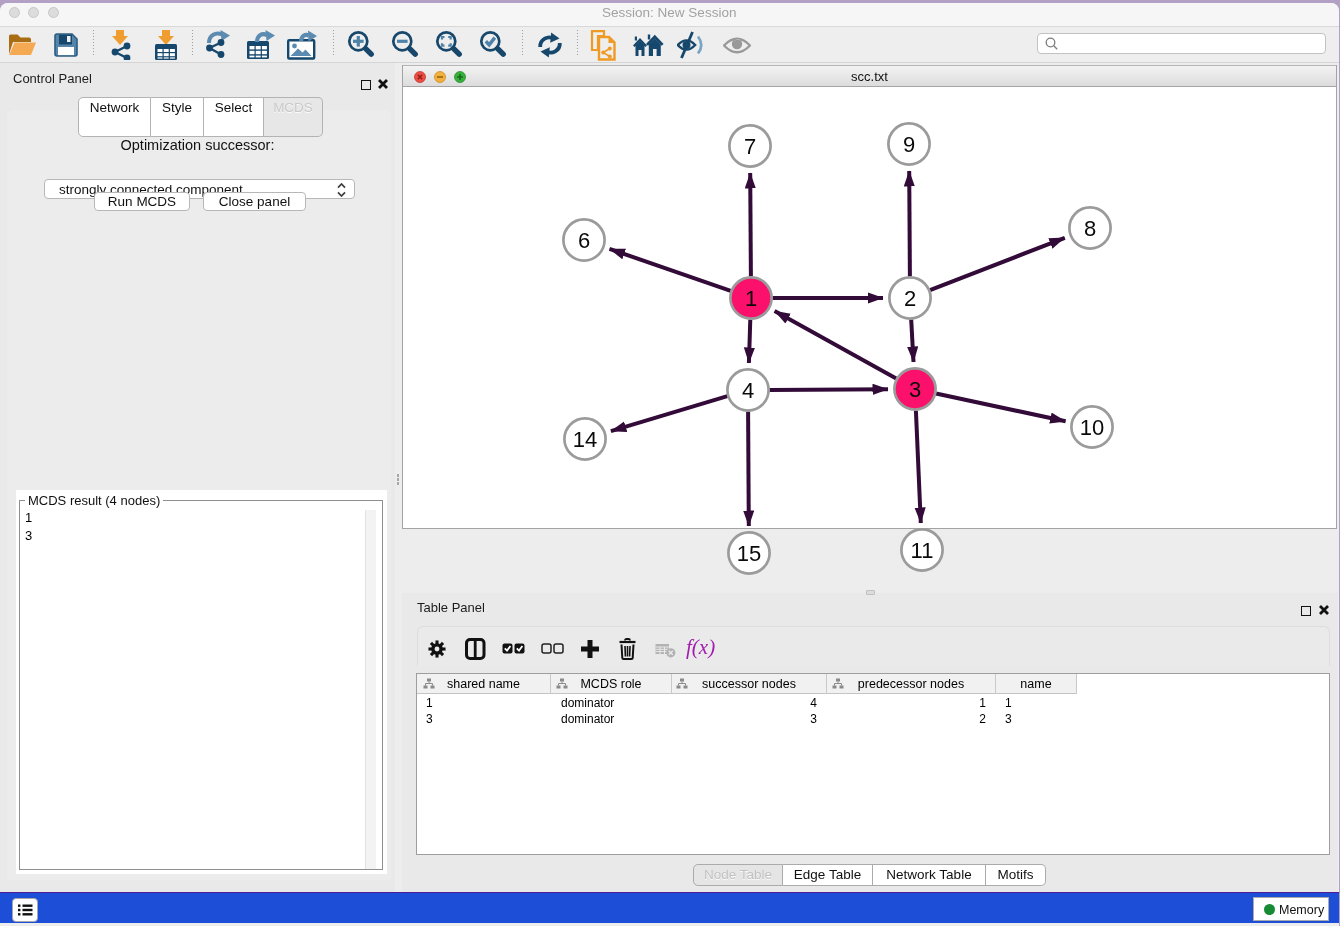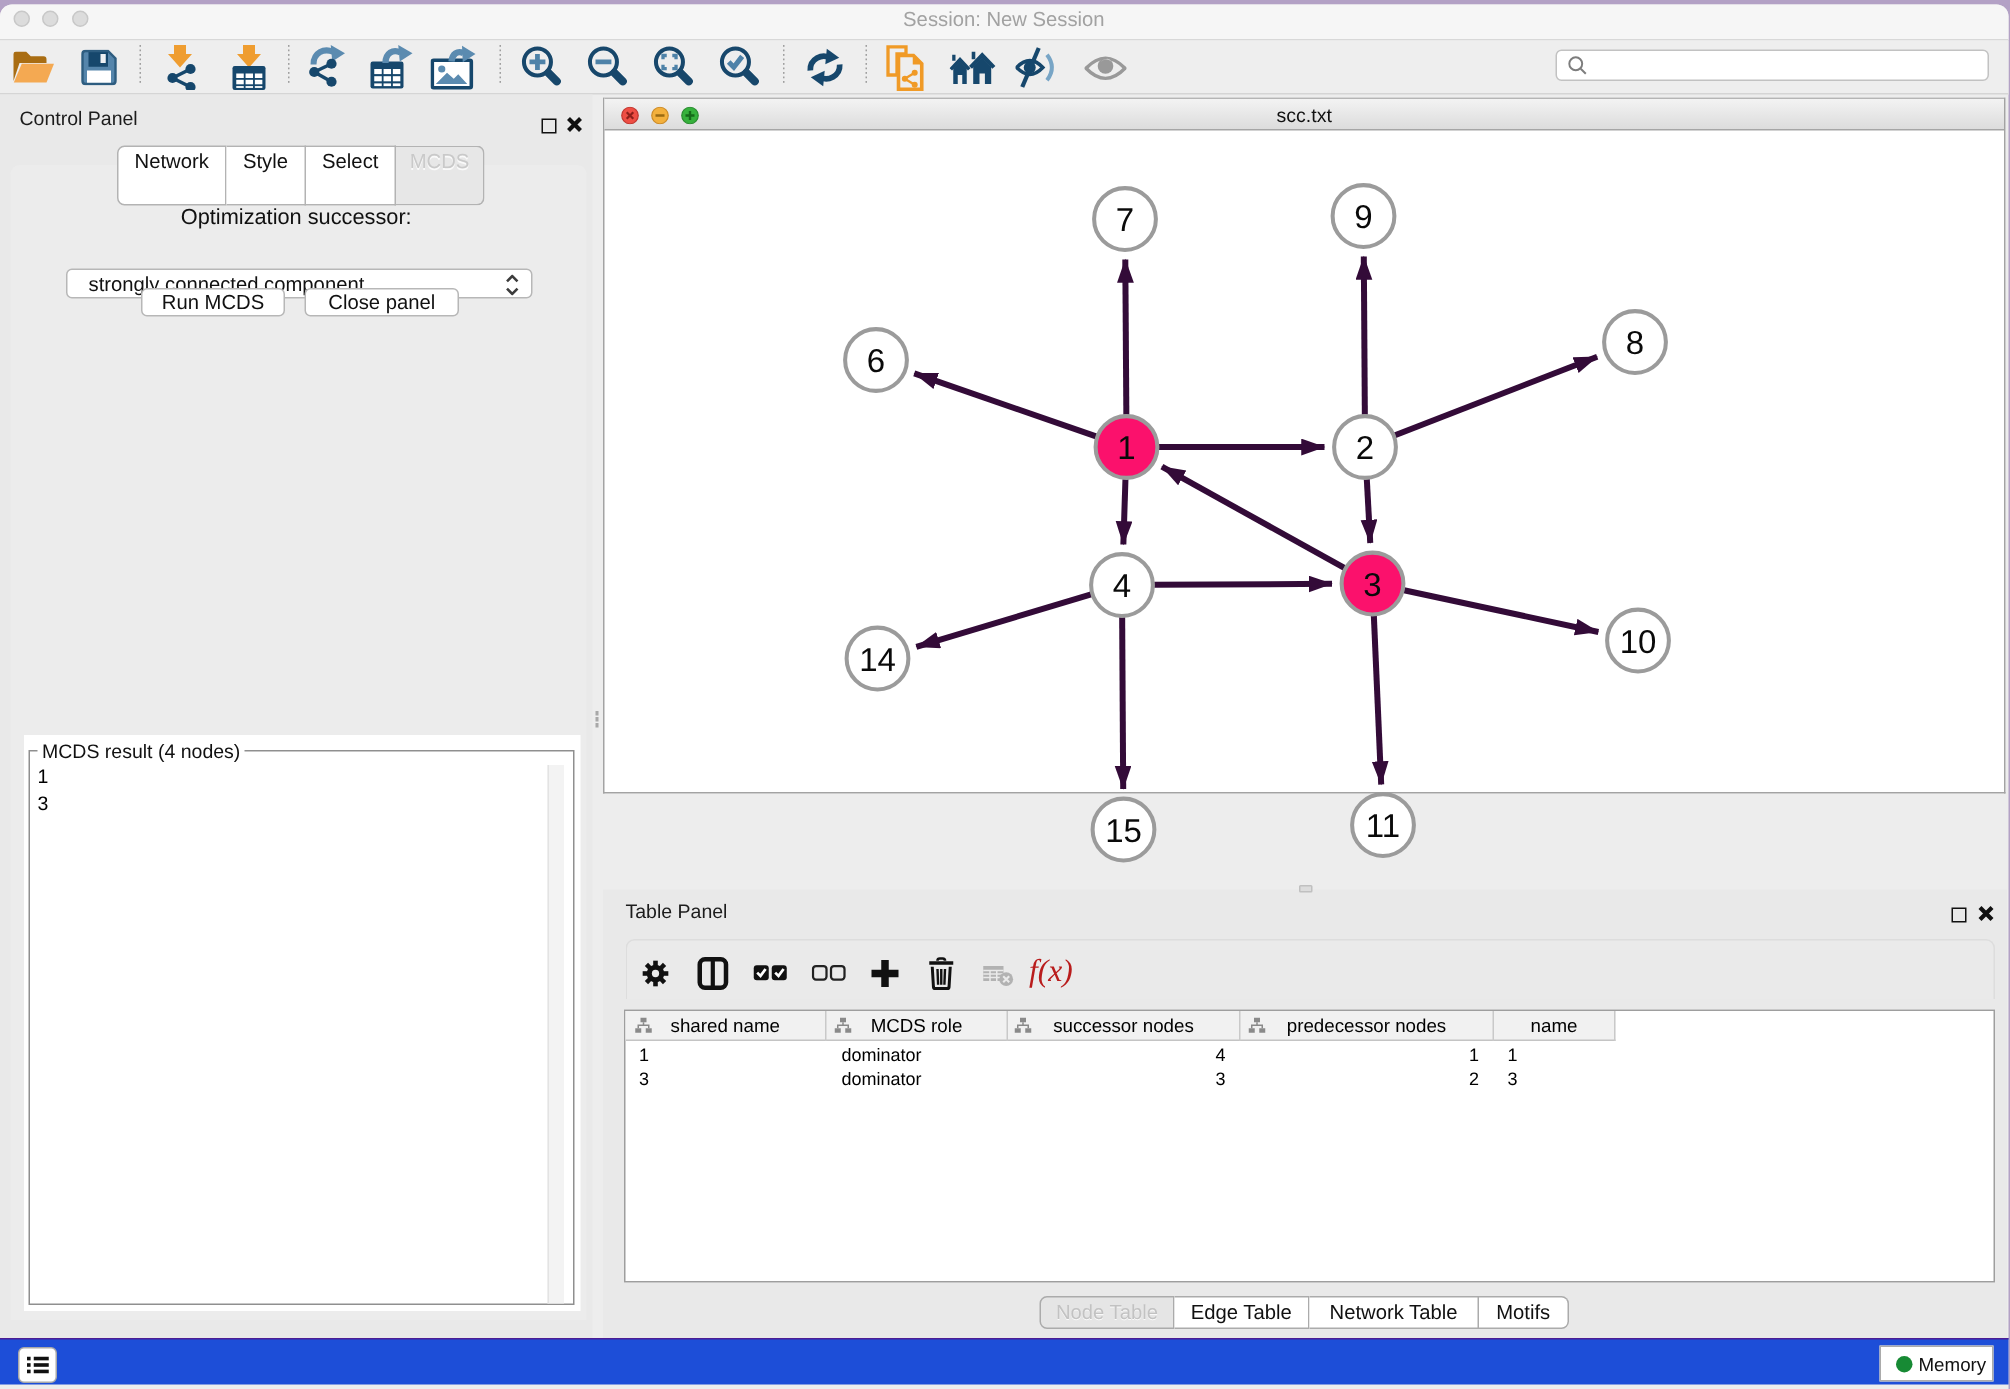--- a/index.html
+++ b/index.html
@@ -383,21 +383,21 @@
           <line x1="0.5" y1="4" x2="14" y2="4"></line>
             <line x1="0.5" y1="6.3" x2="14" y2="6.3"></line>
             <line x1="0.5" y1="8.6" x2="14" y2="8.6"></line>
           <line x1="5" y1="4" x2="5" y2="11"></line>
             <line x1="9.5" y1="4" x2="9.5" y2="11"></line>
         </g>
         <circle cx="15.8" cy="9.8" r="4.6" fill="#b2b2b2"></circle>
         <path d="M13.8,7.8 L17.8,11.8 M17.8,7.8 L13.8,11.8" stroke="#eaeaea" stroke-width="1.4"></path>
       </svg>
 
-      <div style="position:absolute; left:268px; top:8px; font-family:'Liberation Serif', serif; font-style:italic; font-size:21px; color:#b91c1c;">f(x)</div>
+      <div style="position:absolute; left:268px; top:8px; font-family:'Liberation Serif', serif; font-style:italic; font-size:21px; color:#a21caf;">f(x)</div>
     </div>
     <div id="ttable">
       <div id="thead" style="left:0; width:660px;"></div>
       <svg class="sort" style="left:6px;" width="12" height="12" viewBox="0 0 12 12">
         <g fill="#8a8a8a">
             <rect x="4" y="0.5" width="4" height="3"></rect>
             <rect x="0.5" y="7.5" width="4" height="3"></rect>
             <rect x="7.5" y="7.5" width="4" height="3"></rect>
           </g>
         <path d="M6,3.5 L6,5.5 M2.5,7.5 L2.5,5.5 L9.5,5.5 L9.5,7.5" fill="none" stroke="#8a8a8a" stroke-width="1"></path>

